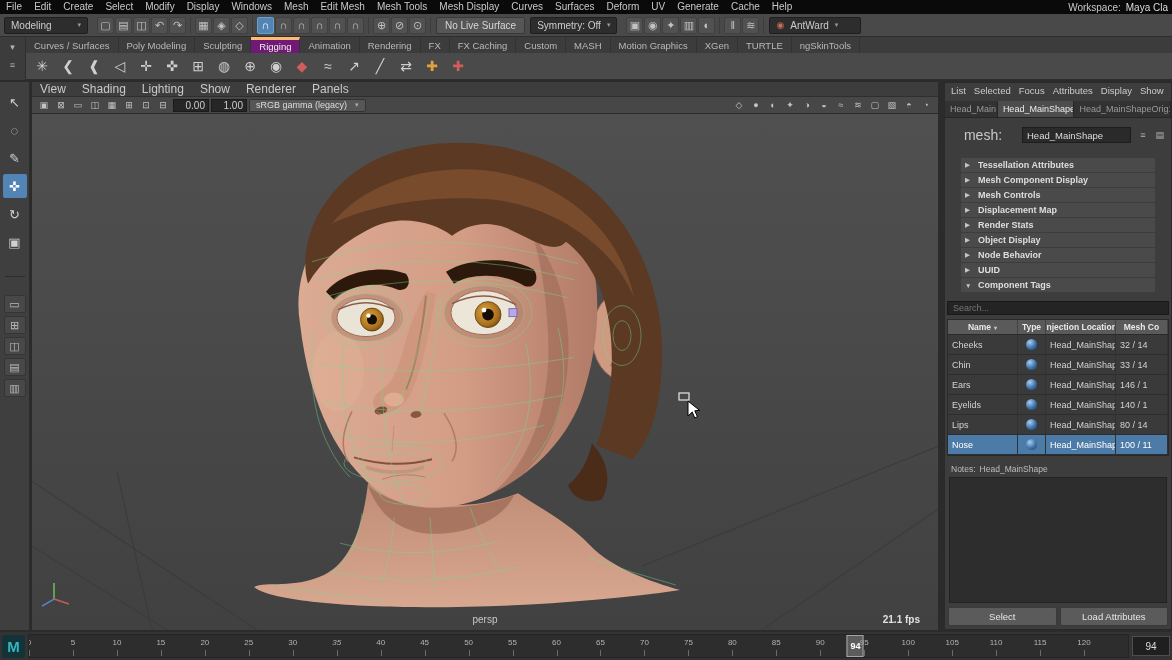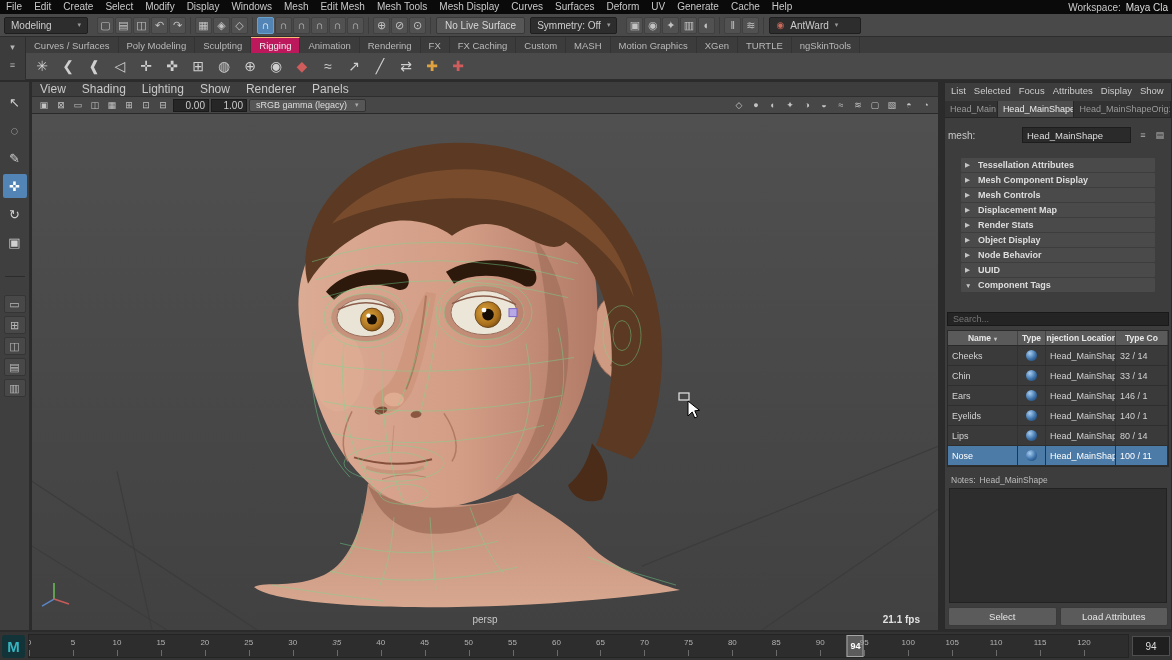--- a/index.html
+++ b/index.html
@@ -25,21 +25,21 @@
   .tb-icon.active{background:#5285b5;border-color:#68a0cc;color:#fff}
   .text-btn{height:17px;background:#565656;border:1px solid #383838;border-radius:2px;color:#d6d6d6;font-size:10px;display:flex;align-items:center;padding:0 8px;white-space:nowrap}
   .char-dd{width:92px}
   .char-icon{color:#cf6a5a;font-size:9px}
 
   
   .shelf-side{position:absolute;left:0;top:37px;width:26px;height:43px;background:#3c3c3c;display:flex;flex-direction:column;align-items:center;gap:4px;padding-top:3px;border-right:1px solid #2e2e2e}
   .side-icon{width:16px;height:14px;color:#b5b5b5;font-size:9px;display:flex;align-items:center;justify-content:center}
   .shelf-tabs{position:absolute;left:26px;top:37px;width:1146px;height:16px;background:#3c3c3c;display:flex;align-items:flex-end;font-size:9.5px;color:#b9b9b9}
   .shelf-tab{padding:2px 8px;height:16px;display:flex;align-items:center;white-space:nowrap;border-right:1px solid #333}
-  .shelf-tab.active{background:#be185d;color:#f0f0f0;border-top:1px solid #fdba74}
+  .shelf-tab.active{background:#701a75;color:#f0f0f0;border-top:3px solid #fdba74}
   .shelf{position:absolute;left:26px;top:53px;width:1146px;height:27px;background:#4a4a4a;display:flex;align-items:center;gap:2px;padding:0 4px;border-bottom:1px solid #2d2d2d}
   .shelf-icon{width:24px;height:23px;display:flex;align-items:center;justify-content:center;color:#cfcfcf;font-size:14px;border-radius:2px}
 
   
   .toolbox{position:absolute;left:0;top:82px;width:30px;height:548px;background:#3f3f3f;border-right:1px solid #2c2c2c;display:flex;flex-direction:column;align-items:center;padding-top:8px}
   .tool{width:24px;height:24px;margin-bottom:4px;display:flex;align-items:center;justify-content:center;color:#cfcfcf;font-size:13px;border-radius:2px}
   .tool.active{background:#5285b5;color:#fff}
   .tb-sep{width:20px;height:1px;background:#2c2c2c;margin:18px 0}
   .layout-btn{width:22px;height:18px;margin-bottom:3px;display:flex;align-items:center;justify-content:center;color:#b9b9b9;font-size:11px;background:#484848;border:1px solid #353535;border-radius:2px}
 
@@ -61,28 +61,28 @@
   .cursor{position:absolute;left:646px;top:278px;width:26px;height:30px;pointer-events:none}
 
   
   .right-panel{position:absolute;left:944px;top:82px;width:228px;height:548px;background:#3d3d3d;border:1px solid #2a2a2a;display:flex;flex-direction:column;overflow:hidden}
   .ae-menu{display:flex;height:15px;align-items:center;font-size:9.5px;color:#cccccc;padding:0 2px}
   .ae-menu-item{padding:0 4px;white-space:nowrap}
   .ae-tabs{display:flex;height:17px;background:#323232;border-bottom:1px solid #262626;margin-top:3px}
   .ae-tab{font-size:9px;color:#9a9a9a;padding:3px 5px;border-right:1px solid #262626;white-space:nowrap;overflow:hidden}
   .ae-tab.active{background:#4d4d4d;color:#ebebeb}
   .ae-mesh-row{display:flex;align-items:center;gap:4px;padding:9px 3px 2px}
-  .ae-mesh-label{width:70px;text-align:left;font-size:10px;color:#c9c9c9}
+  .ae-mesh-label{width:70px;text-align:center;font-size:14px;color:#c9c9c9}
   .ae-mesh-input{flex:1;height:16px;background:#2a2a2a;border:1px solid #1d1d1d;color:#ddd;font-size:9.5px;padding:0 4px;min-width:0}
   .ae-mesh-icons{display:flex;gap:1px}
   .ae-sections{margin-top:13px;padding:0 16px;display:flex;flex-direction:column;gap:1px}
   .ae-section{height:14px;background:#4a4a4a;display:flex;align-items:center;gap:5px;padding:0 4px;border-radius:1px}
   .ae-arrow{font-size:6.5px;color:#c5c5c5;width:8px}
   .ae-section-label{font-size:9px;color:#dedede;font-weight:bold;white-space:nowrap;overflow:hidden}
-  .ae-search-wrap{margin:16px 2px 3px}
+  .ae-search-wrap{margin:5px 2px 3px}
   .ae-search{width:100%;height:14px;background:#242424;border:1px solid #191919;color:#999;font-size:9px;padding:0 5px}
   .tag-table{margin:1px 2px 0;border:1px solid #2a2a2a}
   .tt-header{display:flex;height:15px;background:#5a5a5a;border-bottom:1px solid #2a2a2a}
   .tt-hcell{font-size:8.5px;font-weight:bold;color:#e8e8e8;display:flex;align-items:center;justify-content:center;gap:3px;border-right:1px solid #424242;overflow:hidden;white-space:nowrap}
   .sort-arrow{font-size:6px;color:#c5c5c5}
   .col0{width:70px}.col1{width:28px}.col2{width:70px}.col3{flex:1}
   .tt-row{display:flex;height:20px;background:#3a3a3a;border-bottom:1px solid #2e2e2e}
   .tt-row.selected{background:#4d7ba8}
   .tt-row.selected .tt-cell{color:#fff}
   .tt-cell{font-size:9px;color:#d2d2d2;display:flex;align-items:center;padding:0 4px;border-right:1px solid #323232;overflow:hidden;white-space:nowrap}
@@ -478,21 +478,21 @@
         </div>
       </div>
     <div class="ae-search-wrap">
       <input class="ae-search" placeholder="Search..." style="">
     </div>
     <div class="tag-table">
       <div class="tt-header">
           <div class="tt-hcell col0">Name<div class="sort-arrow">▾</div></div>
           <div class="tt-hcell col1">Type</div>
           <div class="tt-hcell col2">Injection Location</div>
-          <div class="tt-hcell col3">Type Co</div>
+          <div class="tt-hcell col3">Mesh Co</div>
         </div>
       <div>
           <div class="tt-row">
             <div class="tt-cell col0">Cheeks</div>
             <div class="tt-cell col1">
               <div class="sphere-icon"></div>
             </div>
             <div class="tt-cell col2">Head_MainShap...</div>
             <div class="tt-cell col3">32 / 14</div>
           </div>

